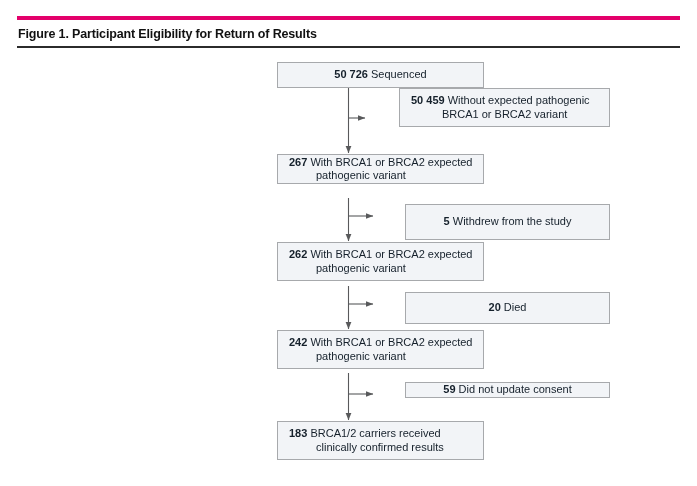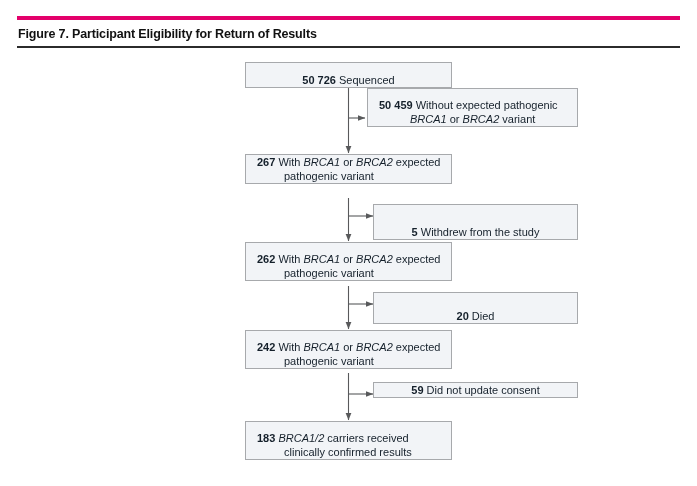--- a/index.html
+++ b/index.html
@@ -61,44 +61,45 @@
 
   .node {
     position: absolute;
     box-sizing: border-box;
     background: #f2f4f7;
     border: 1px solid #a7a9ac;
     font-size: 11px;
     line-height: 13.5px;
     color: #15202b;
     display: flex;
-    align-items: flex-end;
+    align-items: center;
+    margin-left: 32px;
   }
   .node .node-text {
     width: 100%;
     padding: 0 8px;
   }
   .node-center .node-text { text-align: center; }
   .node-hang  .node-text {
     text-align: left;
     padding-left: 11px;
     padding-right: 6px;
     text-indent: 0;
   }
   .num { font-weight: bold; }
-  .it  { font-style: italic; }
+  .it  { }
   .hang-line2 { display: block; padding-left: 27px; }
   .hang-line2-wide { display: block; padding-left: 31px; }
 </style>
 </head>
 <body>
 
 <div id="figure-header">
   <div id="accent-bar"></div>
-  <div id="figure-title">Figure 7. Participant Eligibility for Return of Results</div>
+  <div id="figure-title">Figure 1. Participant Eligibility for Return of Results</div>
   <div id="title-rule"></div>
 </div>
 
 <div id="flow">
 
   <svg id="connector-layer" width="697" height="486" viewBox="0 0 697 486">
     <defs>
       <marker id="ah" markerWidth="7" markerHeight="7" refX="6.4" refY="3" orient="auto">
         <path d="M0,0.4 L6.6,3 L0,5.6 Z" fill="#58595b"></path>
       </marker>

